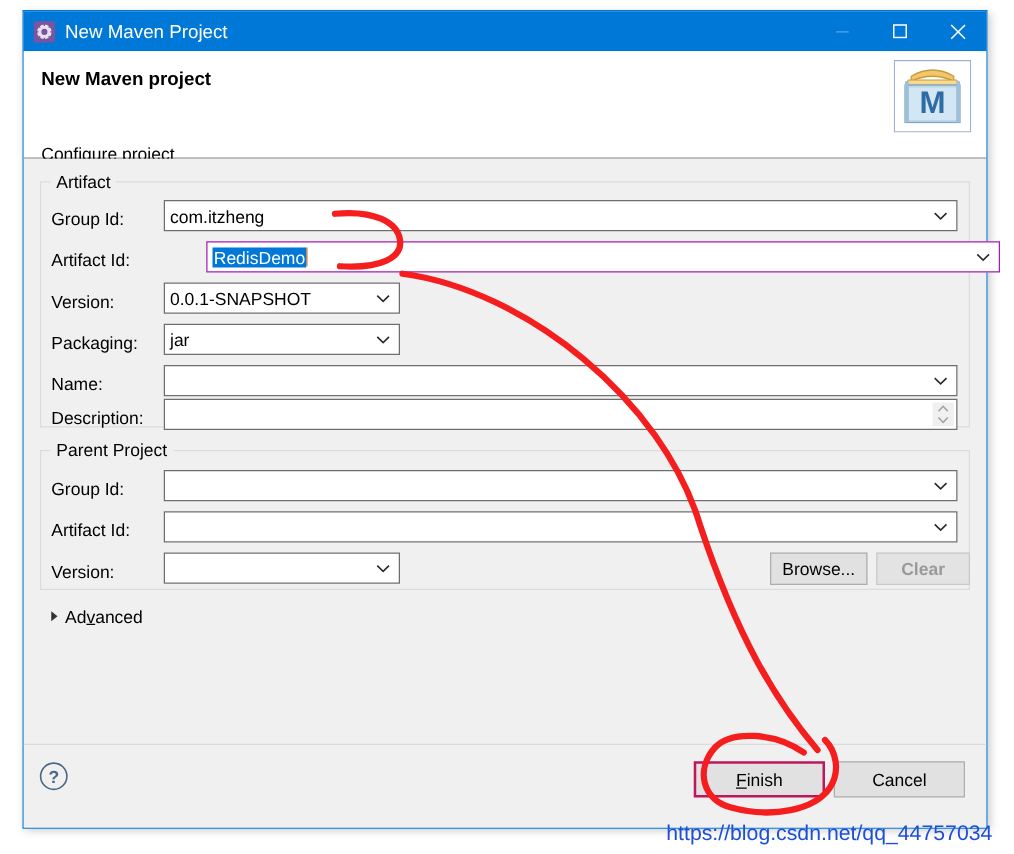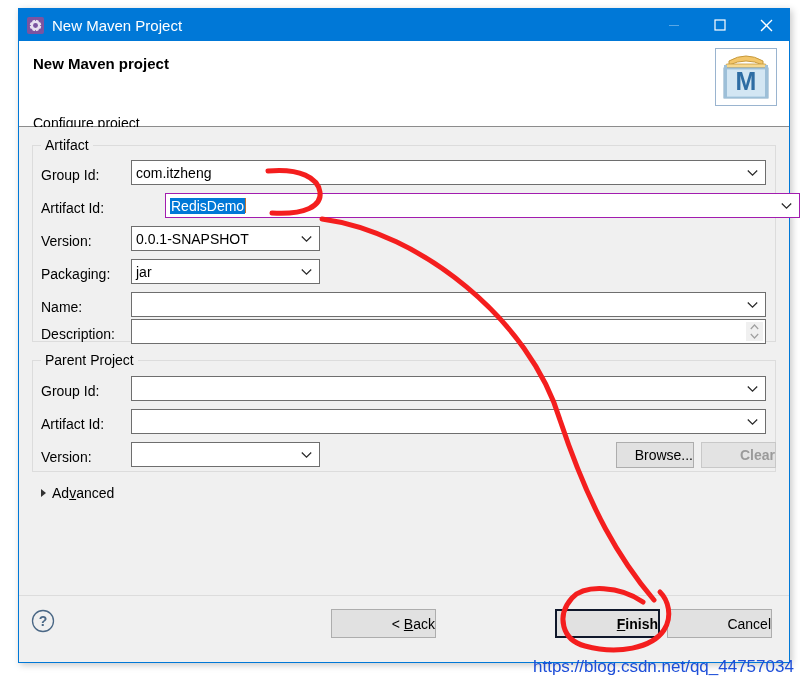--- a/index.html
+++ b/index.html
@@ -199,28 +199,27 @@
 
   .btn {
     position: absolute;
     box-sizing: border-box;
     background: #e1e1e1;
     border: 1px solid #adadad;
     font-size: 14px;
     color: #000;
     display: flex;
     align-items: center;
-    justify-content: flex-end;
+    justify-content: center;
     font-family: "Liberation Sans", sans-serif;
   }
   .btn.disabled { color: #9a9a9a; background: #e3e3e3; border-color: #c8c8c8; }
   .btn.default {
-    border: 2px solid #0f172a;
+    border: 2px solid #be185d;
     background: #e1e1e1;
-    font-weight: bold;
   }
   .btn u { text-underline-offset: 1px; }
 
   .advanced {
     position: absolute;
     left: 22px;
     top: 358px;
     font-size: 14px;
     color: #000;
     display: flex;
@@ -442,23 +441,20 @@
     </div>
 
     <div class="footer">
       <div class="help-icon">
         <svg viewBox="0 0 24 24" width="24" height="24" aria-hidden="true">
           <circle cx="12" cy="12" r="10.5" fill="none" stroke="#4a6785" stroke-width="1.3"></circle>
           <text x="12" y="17" text-anchor="middle" font-family="Liberation Sans, sans-serif" font-size="14" font-weight="bold" fill="#4a6785">?</text>
         </svg>
       </div>
 
-      <div class="btn" style="left:312px; top:13px; width:105px; height:29px;">
-        <span><span>&lt; </span><u>B</u><span>ack</span></span>
-      </div>
 
 
       <div class="btn default" style="left:536px; top:13px; width:105px; height:29px;">
         <span><span></span><u>F</u><span>inish</span></span>
       </div>
 
       <div class="btn" style="left:648px; top:13px; width:105px; height:29px;">
         <span>Cancel</span>
       </div>
     </div>

